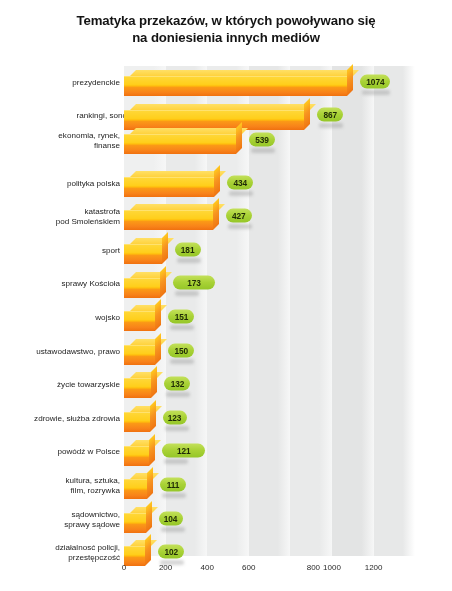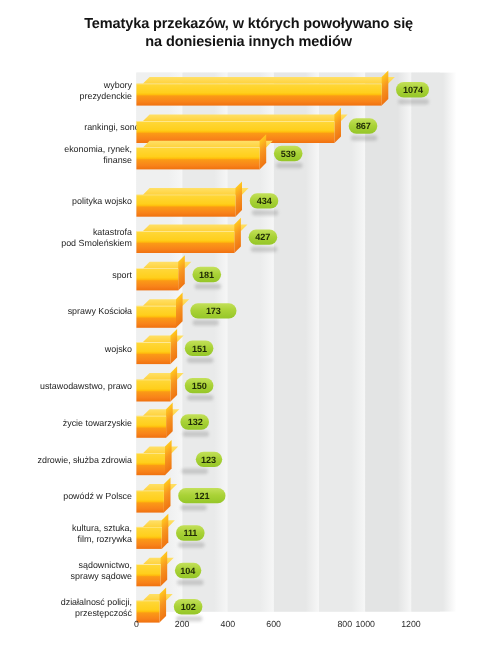--- a/index.html
+++ b/index.html
@@ -191,21 +191,20 @@
       <div class="band" style="left: 166.4px; width: 41.6px; background: linear-gradient(to right, rgb(233, 234, 234) 0%, rgb(233, 234, 234) 70%, rgba(255, 255, 255, 0.55) 100%);"></div>
       <div class="band" style="left: 208px; width: 41.6px; background: linear-gradient(to right, rgb(227, 228, 228) 0%, rgb(227, 228, 228) 70%, rgba(255, 255, 255, 0.55) 100%);"></div>
       <div class="band" style="left: 249.6px; width: 41.6px; background: linear-gradient(to right, rgb(231, 232, 232) 0%, rgb(231, 232, 232) 70%, rgba(255, 255, 255, 0.55) 100%);"></div>
       <div class="band" style="left: 291.2px; background: linear-gradient(to right, rgb(236, 237, 237) 0%, rgb(255, 255, 255) 100%);"></div>
     </div>
 </div>
 
 <div id="rows">
     <div class="row" style="top: 0px;">
       <div class="cat-label">
-        <span class="l">wybory</span>
         <span class="l">prezydenckie</span>
       </div>
       <div class="bar-wrap" style="width: 229.392px;">
         <div class="bar-top" style="width: 223.392px;"></div>
         <div class="bar-end" style="left: 223.392px;"></div>
         <div class="bar-front" style="width: 223.392px;"></div>
       </div>
       <div class="badge-shadow" style="left: 362.392px; width: 28px;"></div>
       <div class="value-badge" style="left: 360.392px; width: 30px;">1074</div>
     </div>
@@ -229,21 +228,21 @@
       <div class="bar-wrap" style="width: 118.112px;">
         <div class="bar-top" style="width: 112.112px;"></div>
         <div class="bar-end" style="left: 112.112px;"></div>
         <div class="bar-front" style="width: 112.112px;"></div>
       </div>
       <div class="badge-shadow" style="left: 251.112px; width: 24px;"></div>
       <div class="value-badge" style="left: 249.112px; width: 26px;">539</div>
     </div>
     <div class="row" style="top: 100.8px;">
       <div class="cat-label">
-        <span class="l">polityka wojsko</span>
+        <span class="l">polityka polska</span>
       </div>
       <div class="bar-wrap" style="width: 96.272px;">
         <div class="bar-top" style="width: 90.272px;"></div>
         <div class="bar-end" style="left: 90.272px;"></div>
         <div class="bar-front" style="width: 90.272px;"></div>
       </div>
       <div class="badge-shadow" style="left: 229.272px; width: 24px;"></div>
       <div class="value-badge" style="left: 227.272px; width: 26px;">434</div>
     </div>
     <div class="row" style="top: 134.4px;">
@@ -322,21 +321,21 @@
     <div class="row" style="top: 336px;">
       <div class="cat-label">
         <span class="l">zdrowie, służba zdrowia</span>
       </div>
       <div class="bar-wrap" style="width: 31.584px;">
         <div class="bar-top" style="width: 25.584px;"></div>
         <div class="bar-end" style="left: 25.584px;"></div>
         <div class="bar-front" style="width: 25.584px;"></div>
       </div>
       <div class="badge-shadow" style="left: 164.584px; width: 24px;"></div>
-      <div class="value-badge" style="left: 162.584px; width: 14px; margin-left: 15px;">123</div>
+      <div class="value-badge" style="left: 162.584px; width: 14px;">123</div>
     </div>
     <div class="row" style="top: 369.6px;">
       <div class="cat-label">
         <span class="l">powódź w Polsce</span>
       </div>
       <div class="bar-wrap" style="width: 31.168px;">
         <div class="bar-top" style="width: 25.168px;"></div>
         <div class="bar-end" style="left: 25.168px;"></div>
         <div class="bar-front" style="width: 25.168px;"></div>
       </div>

